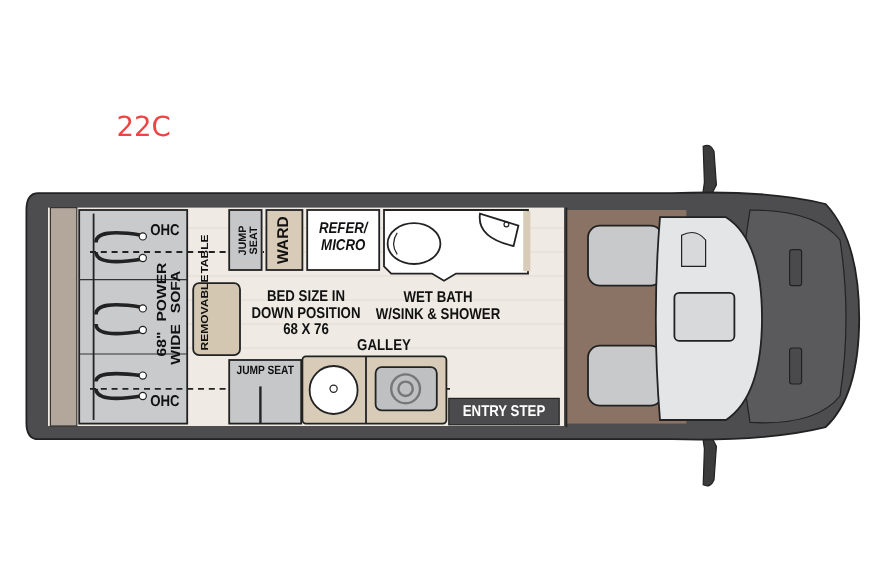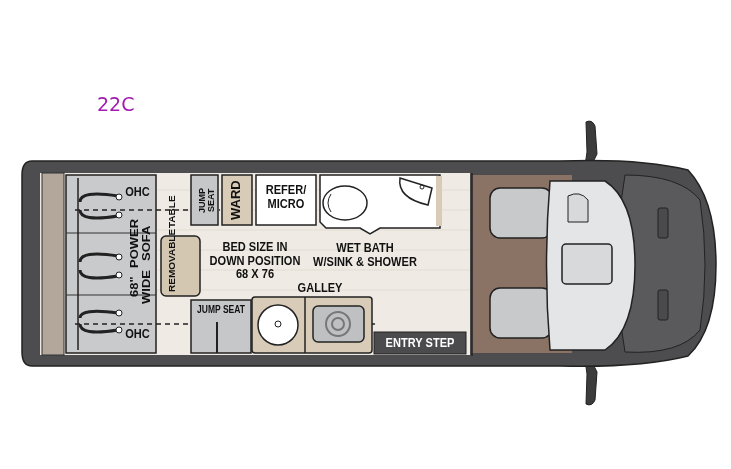--- a/index.html
+++ b/index.html
@@ -1,18 +1,18 @@
 <!DOCTYPE html>
 <html><head>
 <meta charset="utf-8">
 <style>
   html, body { margin:0; padding:0; background:#ffffff; }
   body { width:731px; height:469px; position:relative; overflow:hidden; font-family:"Liberation Sans", sans-serif; }
   .abs { position:absolute; }
-  .model { left:97px; top:93px; font-size:19px; color:#a21caf; font-family:"DejaVu Sans", sans-serif; }
+  .model { left:97px; top:93px; font-size:23px; color:#ef4444; font-family:"DejaVu Sans", sans-serif; }
   .lbl { font-family:"Liberation Sans", sans-serif; font-weight:bold; color:#111; text-align:center; line-height:1.05; transform:scaleX(0.85); }
   .vert { writing-mode:vertical-rl; transform:rotate(180deg); }
   svg { position:absolute; left:0; top:0; }
 </style>
 </head>
 <body>
 
 <div class="abs model">22C</div>
 
 <svg width="731" height="469" viewBox="0 0 731 469">
@@ -112,21 +112,21 @@
 </div>
 
 <div class="abs vert" style="left:167px;top:240px;height:52px;display:flex;gap:1px;align-items:center;">
   <span class="lbl" style="font-size:10px;">REMOVABLE</span>
   <span class="lbl" style="font-size:10px;">TABLE</span>
 </div>
 
 <div class="abs vert lbl" style="left:198px;top:177px;height:46px;font-size:9px;">JUMP SEAT</div>
 <div class="abs vert lbl" style="left:229px;top:178px;height:44px;font-size:13px;">WARD</div>
 
-<div class="abs" style="left:256px;top:183px;width:60px;">
+<div class="abs" style="left:256px;top:183px;width:60px;font-style:italic;">
   <div class="lbl" style="font-size:13px;">REFER/</div>
   <div class="lbl" style="font-size:13px;">MICRO</div>
 </div>
 
 <div class="abs" style="left:200px;top:240px;width:110px;">
   <div class="lbl" style="font-size:13px;">BED SIZE IN</div>
   <div class="lbl" style="font-size:13px;">DOWN POSITION</div>
   <div class="lbl" style="font-size:13px;">68 X 76</div>
 </div>
 

